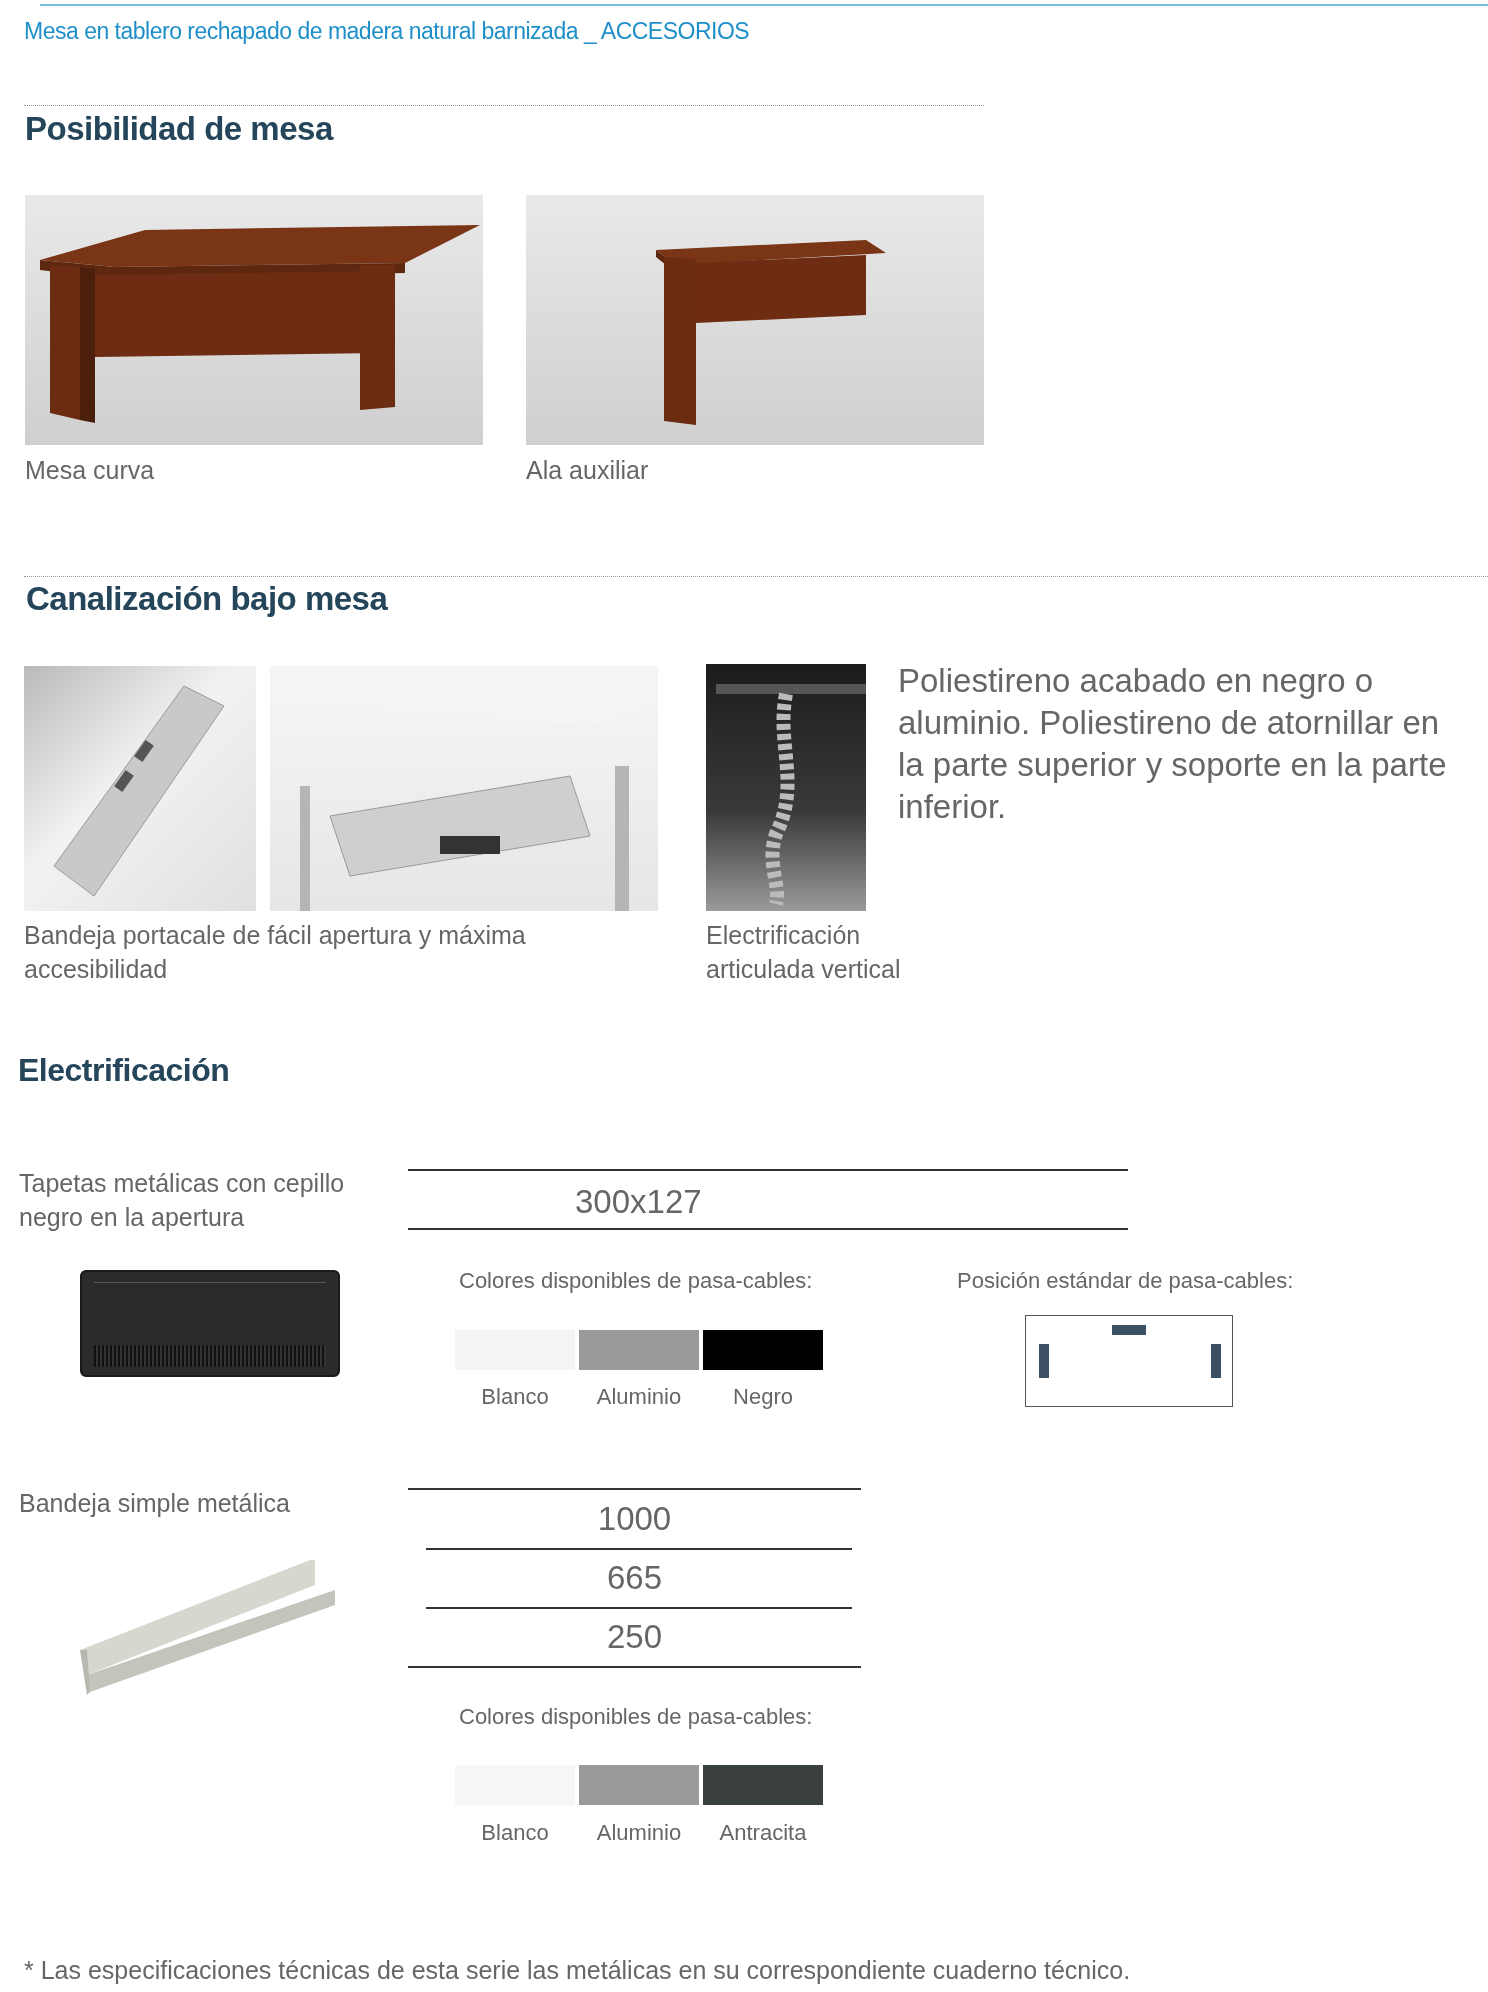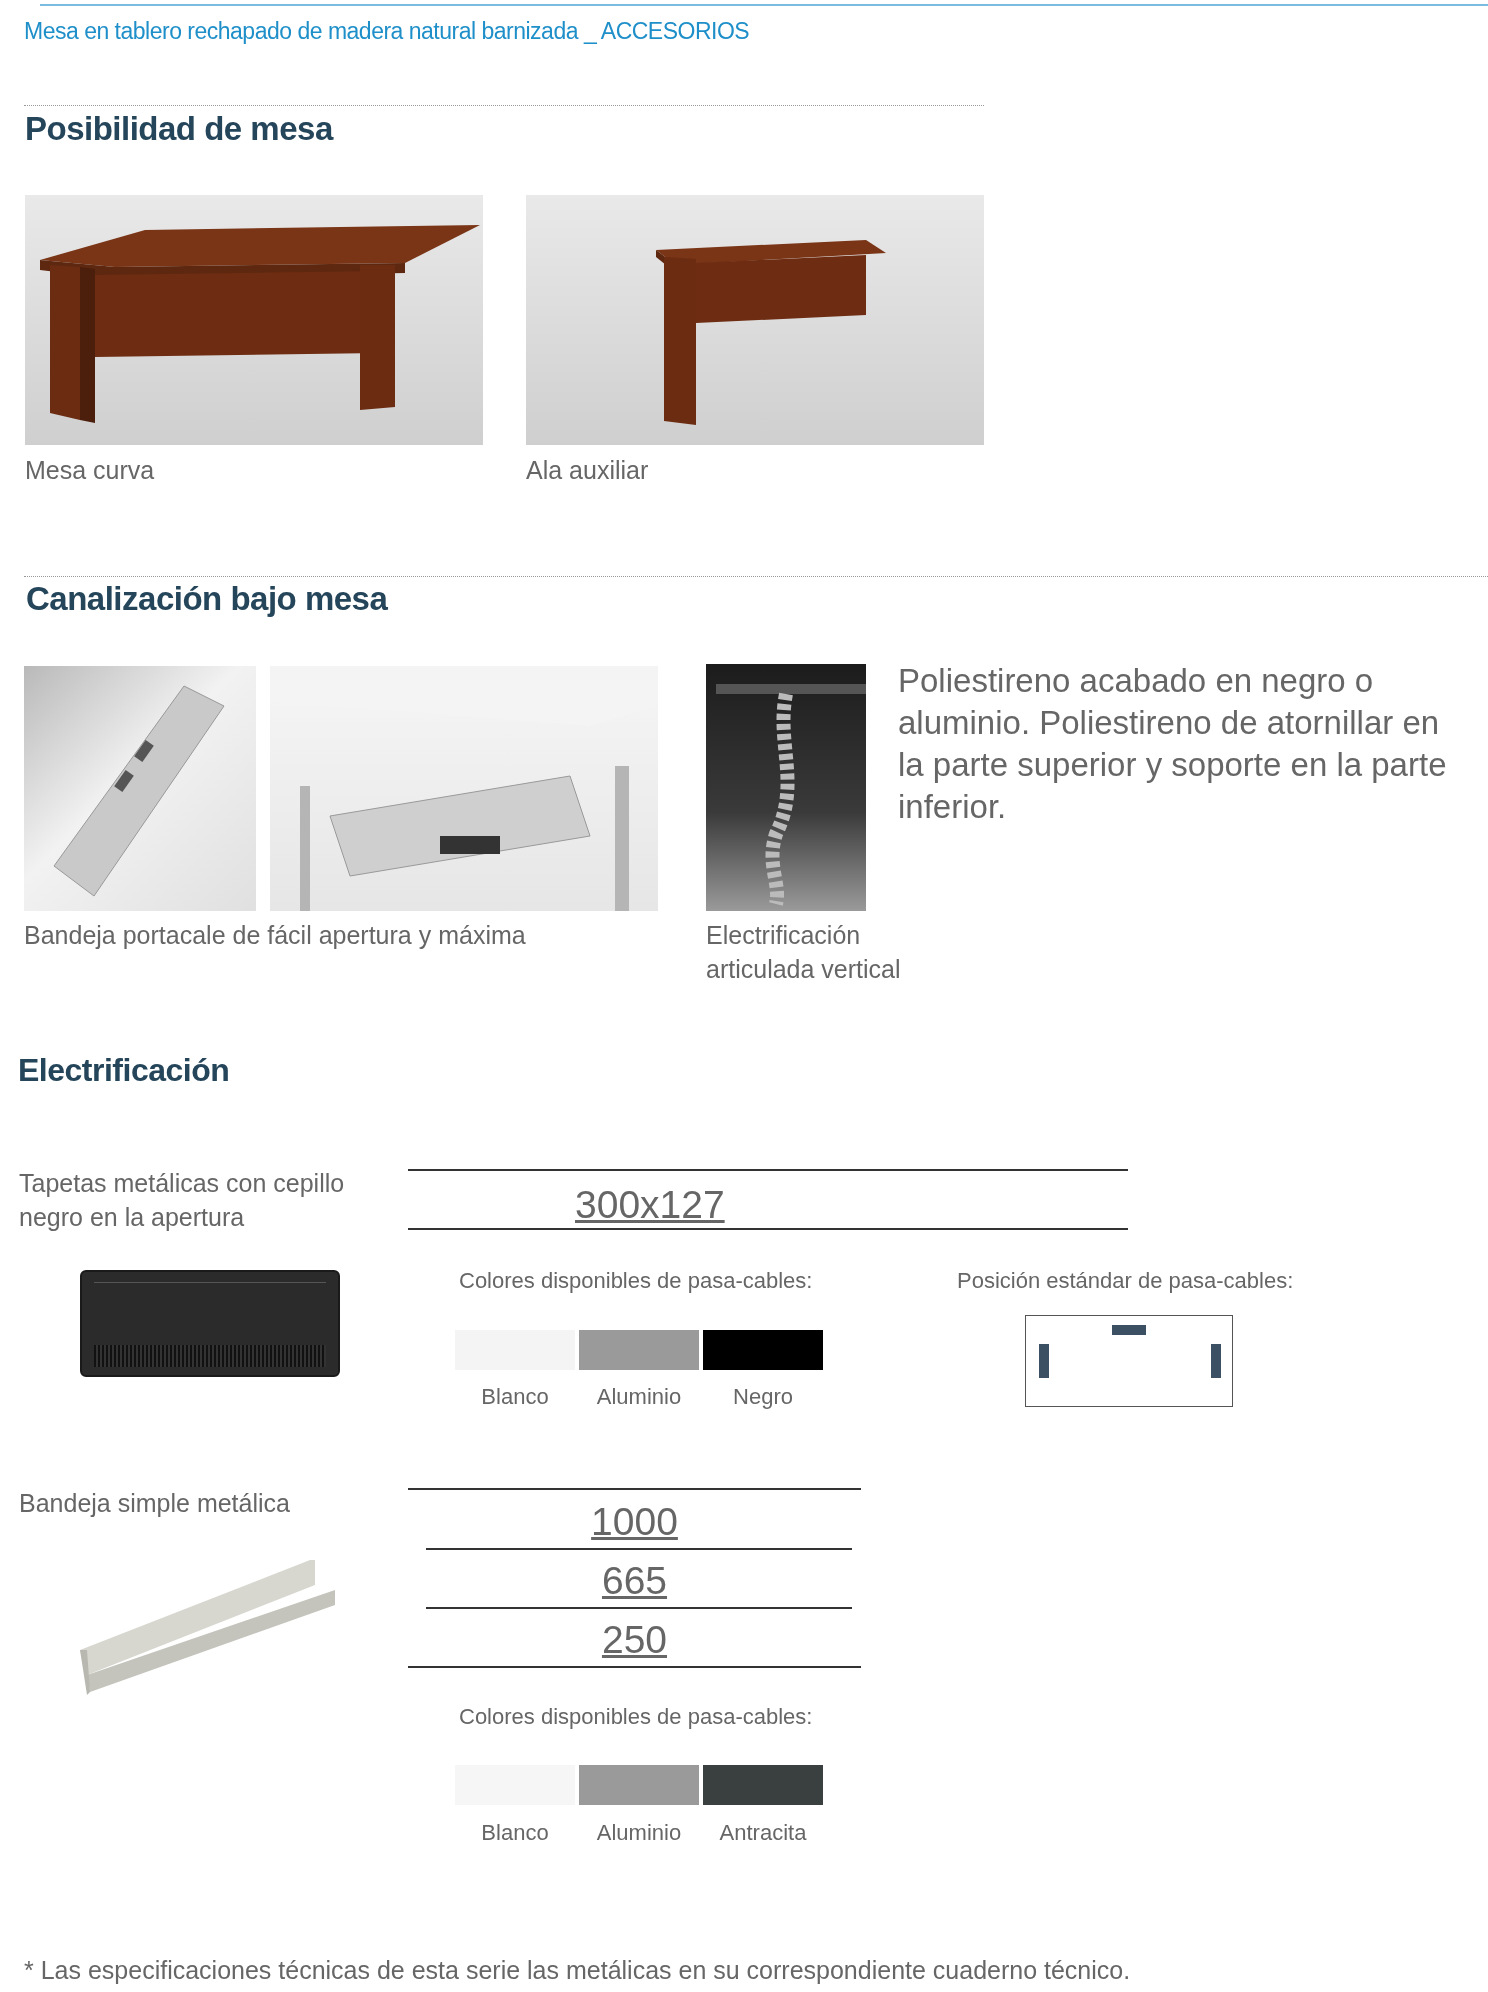--- a/index.html
+++ b/index.html
@@ -7,21 +7,21 @@
   .abs { position:absolute; }
   .topline { left:40px; top:4px; width:1448px; height:2px; background:#7bbde0; }
   .title { left:24px; top:18px; font-size:23px; color:#1e8fc9; letter-spacing:-0.5px; white-space:nowrap; }
   .dotted { border-top:1px dotted #999; height:0; }
   .h2 { font-size:33px; font-weight:bold; color:#24455a; letter-spacing:-0.5px; white-space:nowrap; }
   .cap { font-size:25px; color:#666; line-height:34px; }
   .body-text { font-size:33px; color:#666; line-height:42px; }
   .photo { overflow:hidden; }
   .hr { height:2px; background:#333; }
   .center { text-align:center; }
-  .num { font-size:39px; color:#666;text-decoration:underline; }
+  .num { font-size:33px; color:#666; }
   .small { font-size:22px; color:#666; white-space:nowrap; }
   .swatch { height:40px; }
 </style>
 </head>
 <body>
 
 <div class="abs topline"></div>
 <div class="abs title">Mesa en tablero rechapado de madera natural barnizada _  ACCESORIOS</div>
 
 <div class="abs dotted" style="left:24px; top:105px; width:960px;"></div>
@@ -63,20 +63,21 @@
   <svg width="388" height="245">
       <polygon points="0,0 388,0 388,40 320,60 0,35" fill="#f4f4f4"></polygon>
       <rect x="30" y="120" width="10" height="125" fill="#b5b5b5"></rect>
       <rect x="345" y="100" width="14" height="145" fill="#b5b5b5"></rect>
       <polygon points="60,150 300,110 320,170 80,210" fill="#cfcfcf" stroke="#999"></polygon>
       <rect x="170" y="170" width="60" height="18" fill="#333"></rect>
     </svg>
 </div>
 <div class="abs cap" style="left:24px; top:918px;">
   <div>Bandeja portacale de fácil apertura y máxima</div>
+  <div>accesibilidad</div>
 </div>
 
 <div class="abs photo" style="left:706px; top:664px; width:160px; height:247px; background:linear-gradient(#1c1c1c,#3a3a3a 60%,#9a9a9a);">
   <svg width="160" height="247">
       <rect x="10" y="20" width="150" height="10" fill="#555"></rect>
       <path d="M80,30 C70,80 95,120 70,170 C60,200 75,220 70,240" stroke="#bbb" stroke-width="14" fill="none" stroke-dasharray="6 4"></path>
     </svg>
 </div>
 <div class="abs cap" style="left:706px; top:918px;">
   <div>Electrificación</div>

